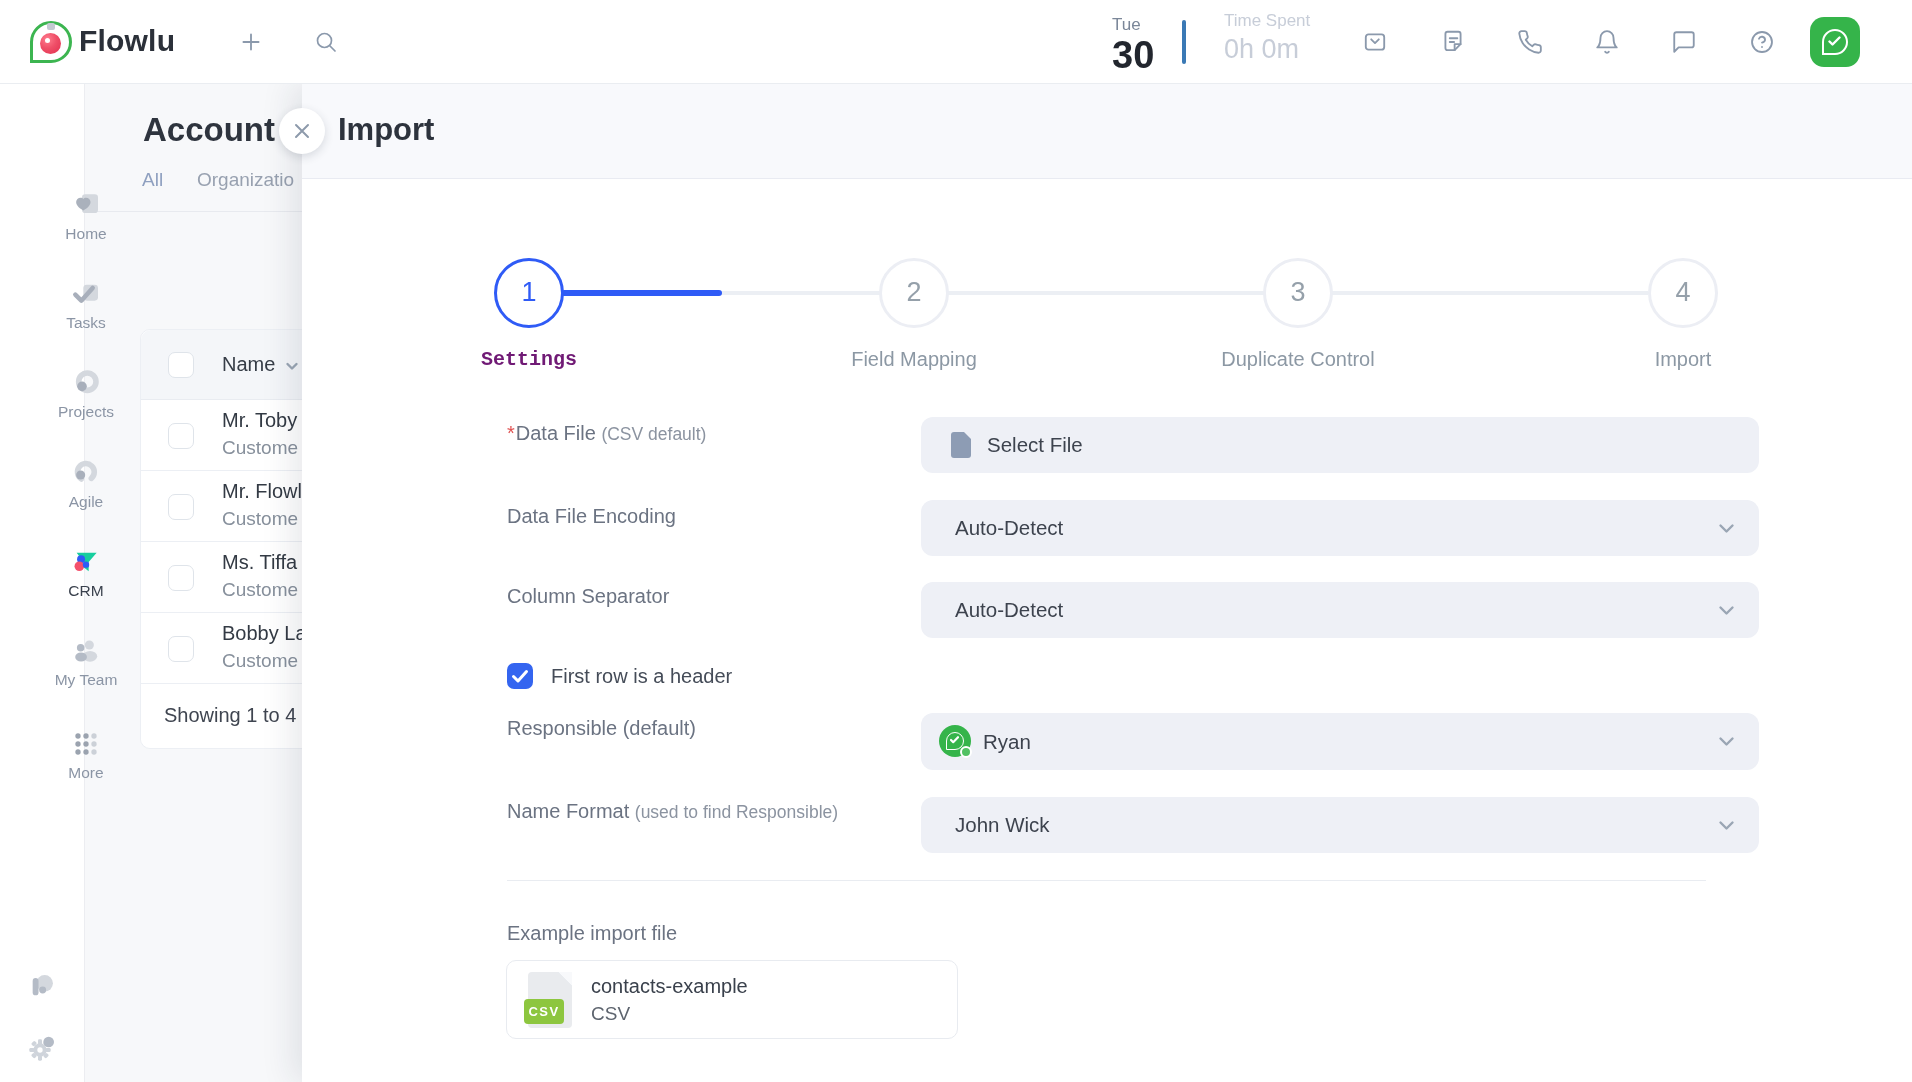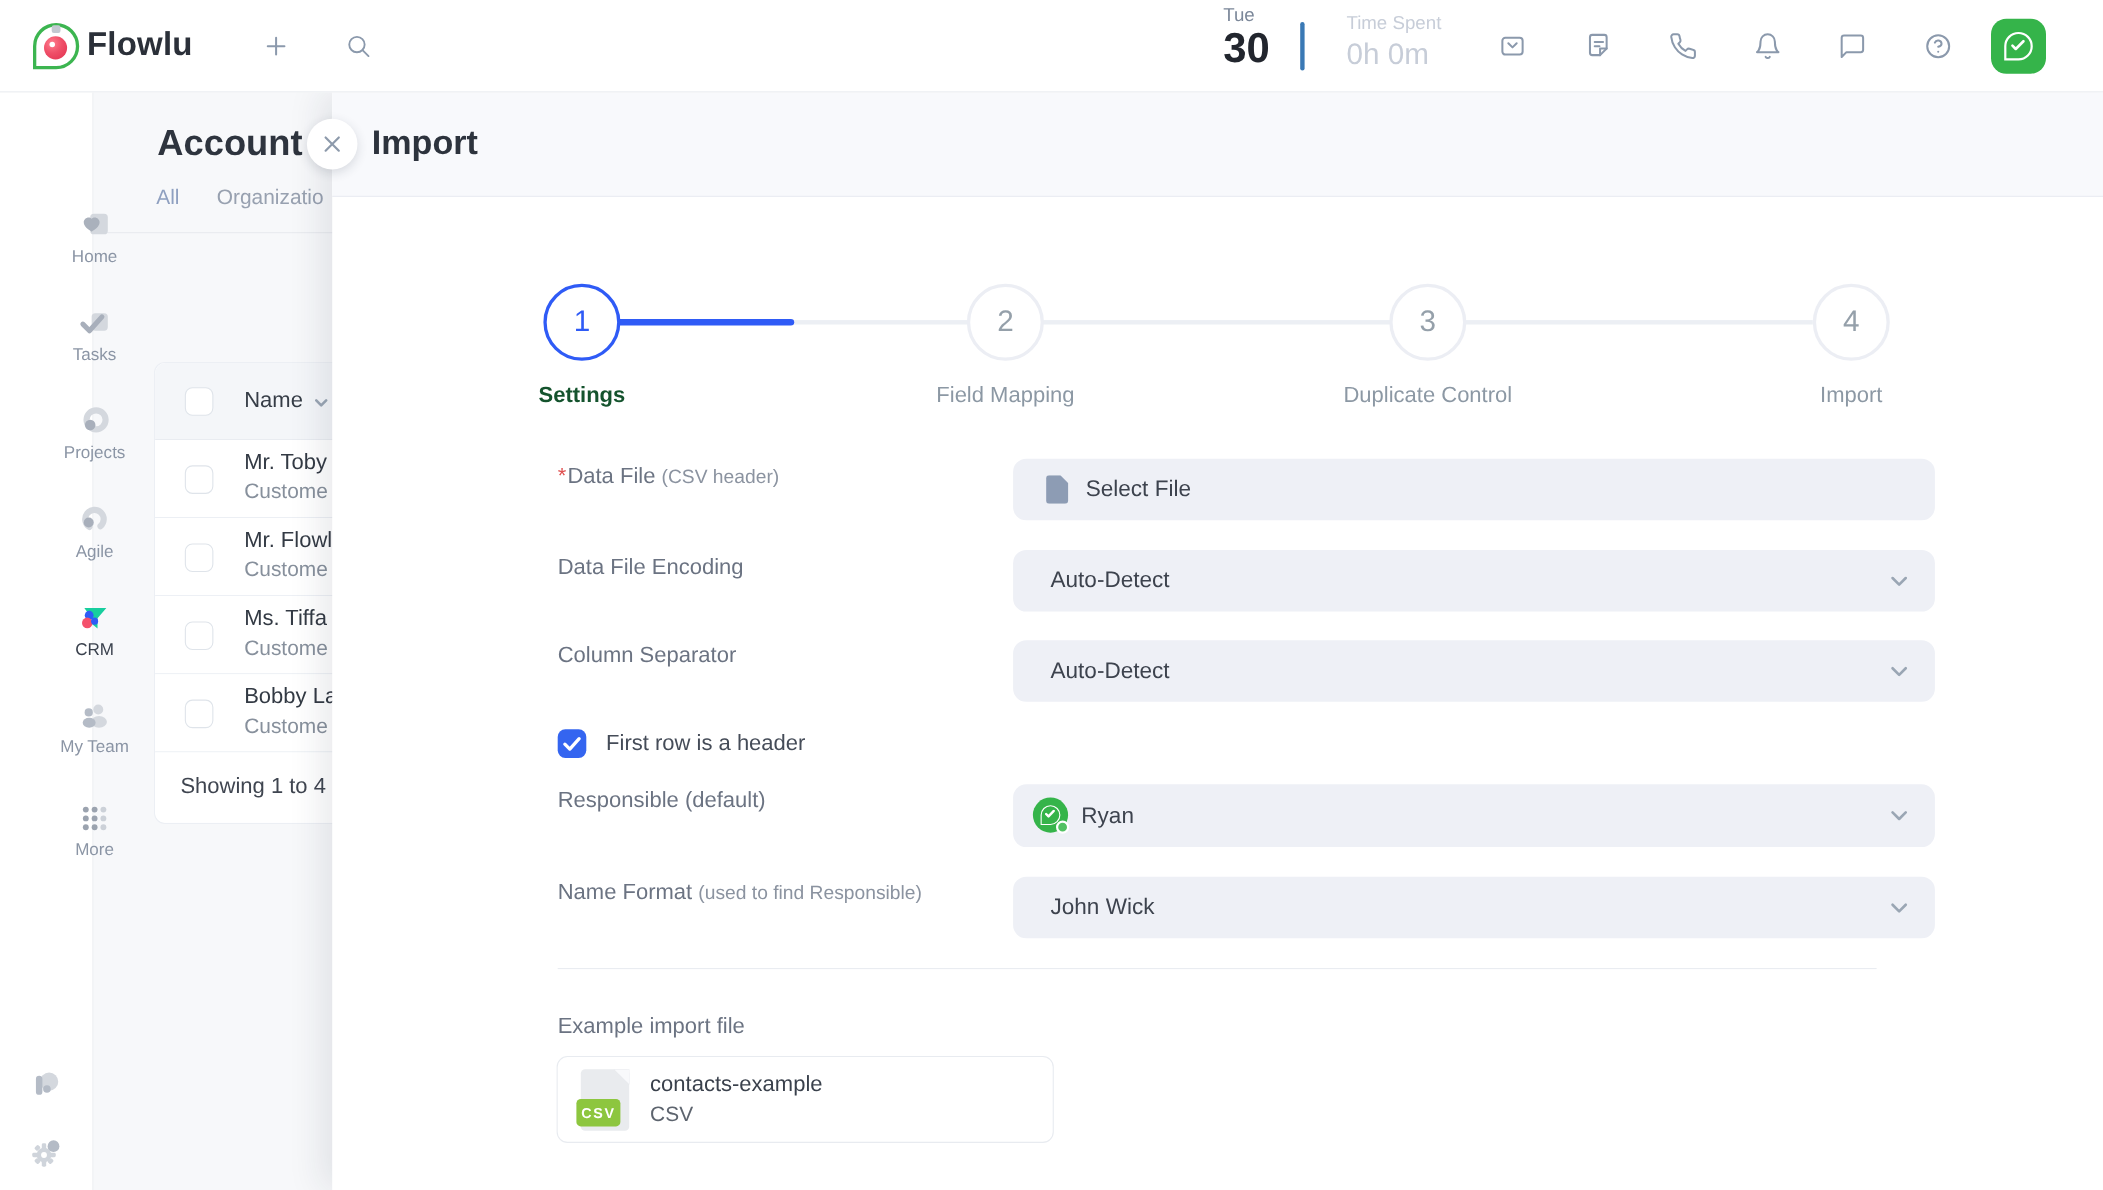--- a/index.html
+++ b/index.html
@@ -16,21 +16,21 @@
     background:#c3c9d1; border-radius:2px; }
   .logo-ball { position:absolute; left:10px; top:12px; width:21px; height:21px;
     border-radius:50%; background:radial-gradient(circle at 35% 30%, #ff7d8e 0%, #ef4f68 45%, #e12f4e 100%); }
   .logo-spark { position:absolute; left:15px; top:17px; width:5px; height:5px;
     background:#ffffff; border-radius:50%; }
   .brand { position:absolute; left:79px; top:24px; font-size:30px; font-weight:600;
     color:#2b3039; letter-spacing:0.2px; }
   .tb-icon { position:absolute; top:29px; width:26px; height:26px; color:#8b99ac; cursor:pointer; }
   .tb-icon svg { width:100%; height:100%; stroke:#8b99ac; fill:none;
     stroke-width:1.7; stroke-linecap:round; stroke-linejoin:round; }
-  .date-wrap { position:absolute; left:1112px; top:4px; width:70px; }
+  .date-wrap { position:absolute; left:1112px; top:15px; width:70px; }
   .date-weekday { font-size:17px; color:#7b8799; }
   .date-day { font-size:38px; font-weight:600; color:#22262e; line-height:40px; }
   .date-divider { position:absolute; left:1182px; top:20px; width:4px; height:44px;
     background:#3a79b5; border-radius:2px; }
   .ts-wrap { position:absolute; left:1224px; top:11px; }
   .ts-label { font-size:17px; color:#c7cdd8; }
   .ts-value { font-size:27px; color:#c7cdd8; margin-top:3px; }
   .tb-avatar { position:absolute; left:1810px; top:17px; width:50px; height:50px;
     background:#35b44a; border-radius:14px; cursor:pointer; }
   .shieldcheck { position:absolute; left:12px; top:12px; width:26px; height:26px;
@@ -92,21 +92,21 @@
 
   
   .step-line { position:absolute; top:207px; height:4px; background:#eceff4; }
   .step-line.blue { top:206px; height:6px; background:#2f5bf6; border-radius:3px; }
   .step-circle { position:absolute; top:174px; width:70px; height:70px; border-radius:50%;
     background:#ffffff; border:3.5px solid #eceef4; text-align:center; line-height:63px;
     font-size:27px; color:#95a0aa; cursor:pointer; }
   .step-circle.active { border-color:#2f5bf6; color:#2f5bf6; }
   .step-label { position:absolute; top:264px; width:240px; text-align:center;
     font-size:20px; font-weight:500; color:#8c98a4; }
-  .step-label.active { color:#14532d; font-weight:600; }
+  .step-label.active { color:#701a75; font-weight:600;font-family:Liberation Mono, monospace; }
 
   
   .f-label { position:absolute; left:205px; font-size:20px; color:#6b7382; }
   .f-label .hint { font-size:17.5px; color:#8b93a0; }
   .req { color:#e05252; margin-right:1px; }
   .field { position:absolute; left:619px; width:838px; height:56px; background:#eef0f6;
     border-radius:12px; cursor:pointer; }
   .field .val { position:absolute; left:34px; top:16px; font-size:20.5px; color:#3d434e; }
   .dd-chev { position:absolute; right:24px; top:21px; width:17px; height:15px; }
   .file-btn-ico { position:absolute; left:30px; top:15px; width:22px; height:26px; }
@@ -394,21 +394,21 @@
     <span>4</span>
   </div>
 
   <div class="step-label active" style="left:107px;">Settings</div>
   <div class="step-label" style="left:492px;">Field Mapping</div>
   <div class="step-label" style="left:876px;">Duplicate Control</div>
   <div class="step-label" style="left:1261px;">Import</div>
 
   <div class="f-label" style="top:338px;">
     <span class="req">*</span><span>Data File</span>
-    <span class="hint">(CSV header)</span>
+    <span class="hint">(CSV default)</span>
   </div>
   <div class="field" style="top:333px;">
     <div class="file-btn-ico">
       <svg viewBox="0 0 22 26">
           <path d="M3 0h10l7 7v16a3 3 0 0 1-3 3H3a3 3 0 0 1-3-3V3a3 3 0 0 1 3-3z" fill="#8d9cb4"></path>
         </svg>
     </div>
     <div class="val with-ico">Select File</div>
   </div>
 

